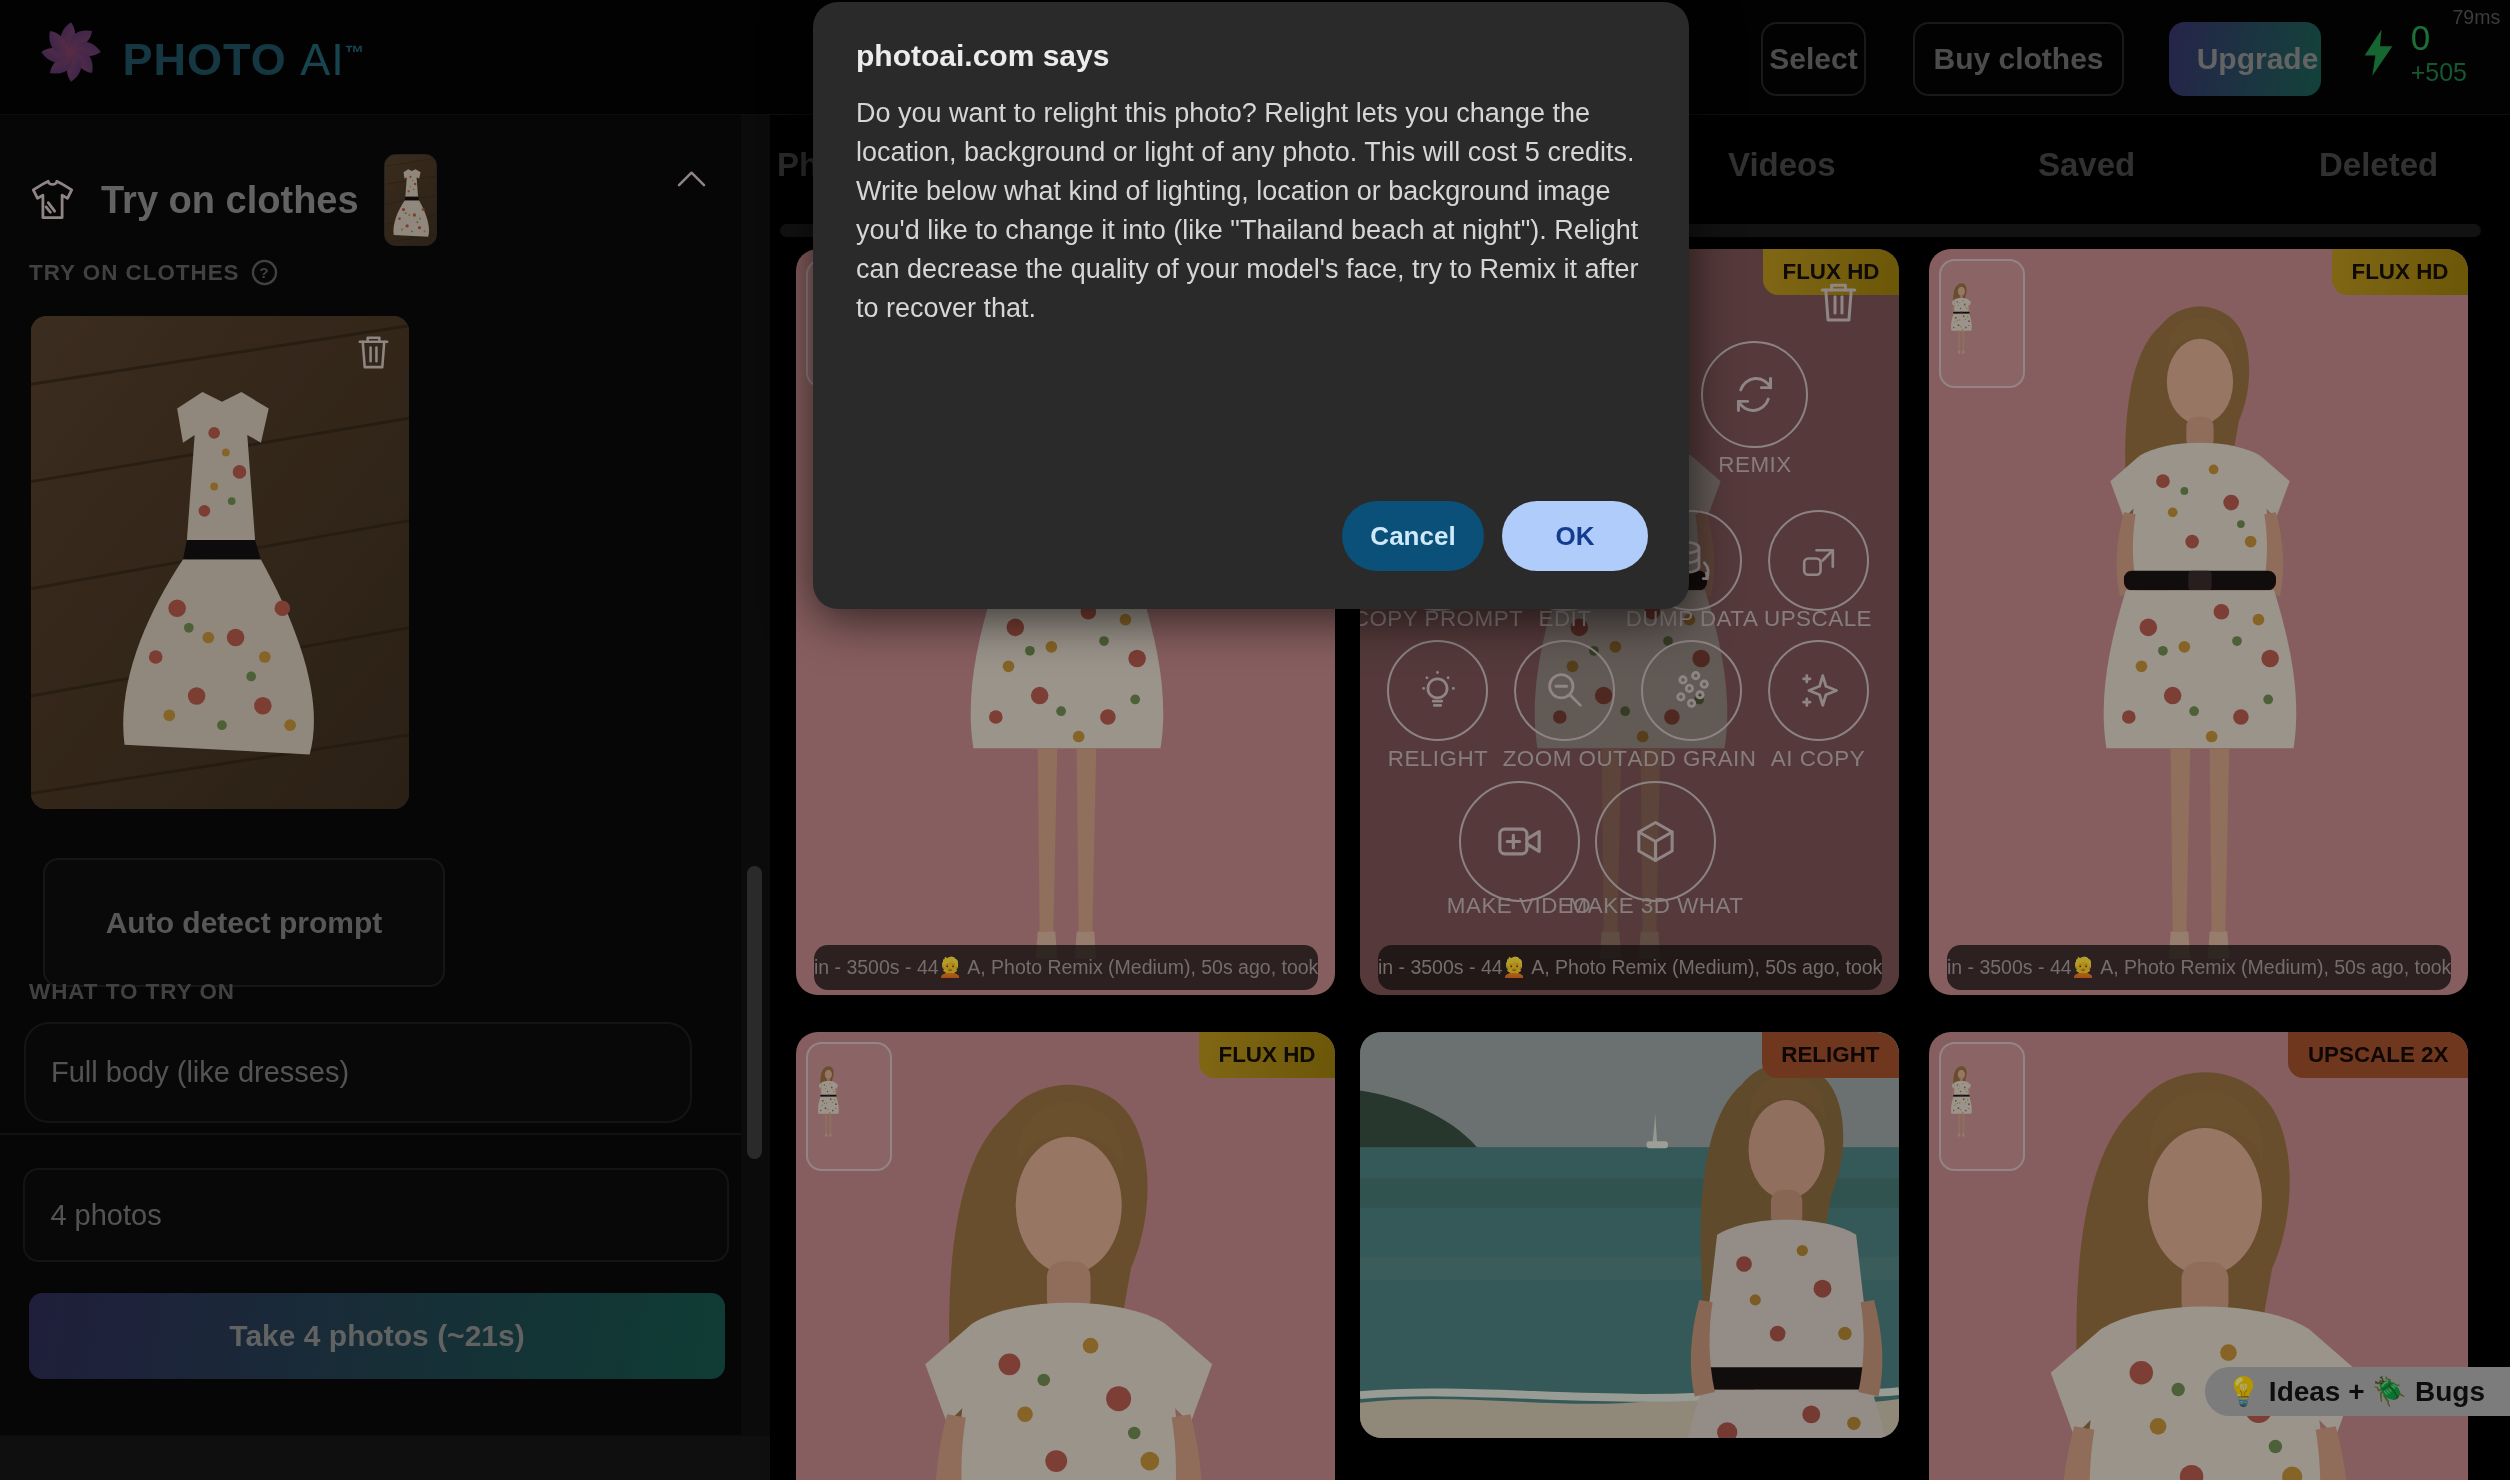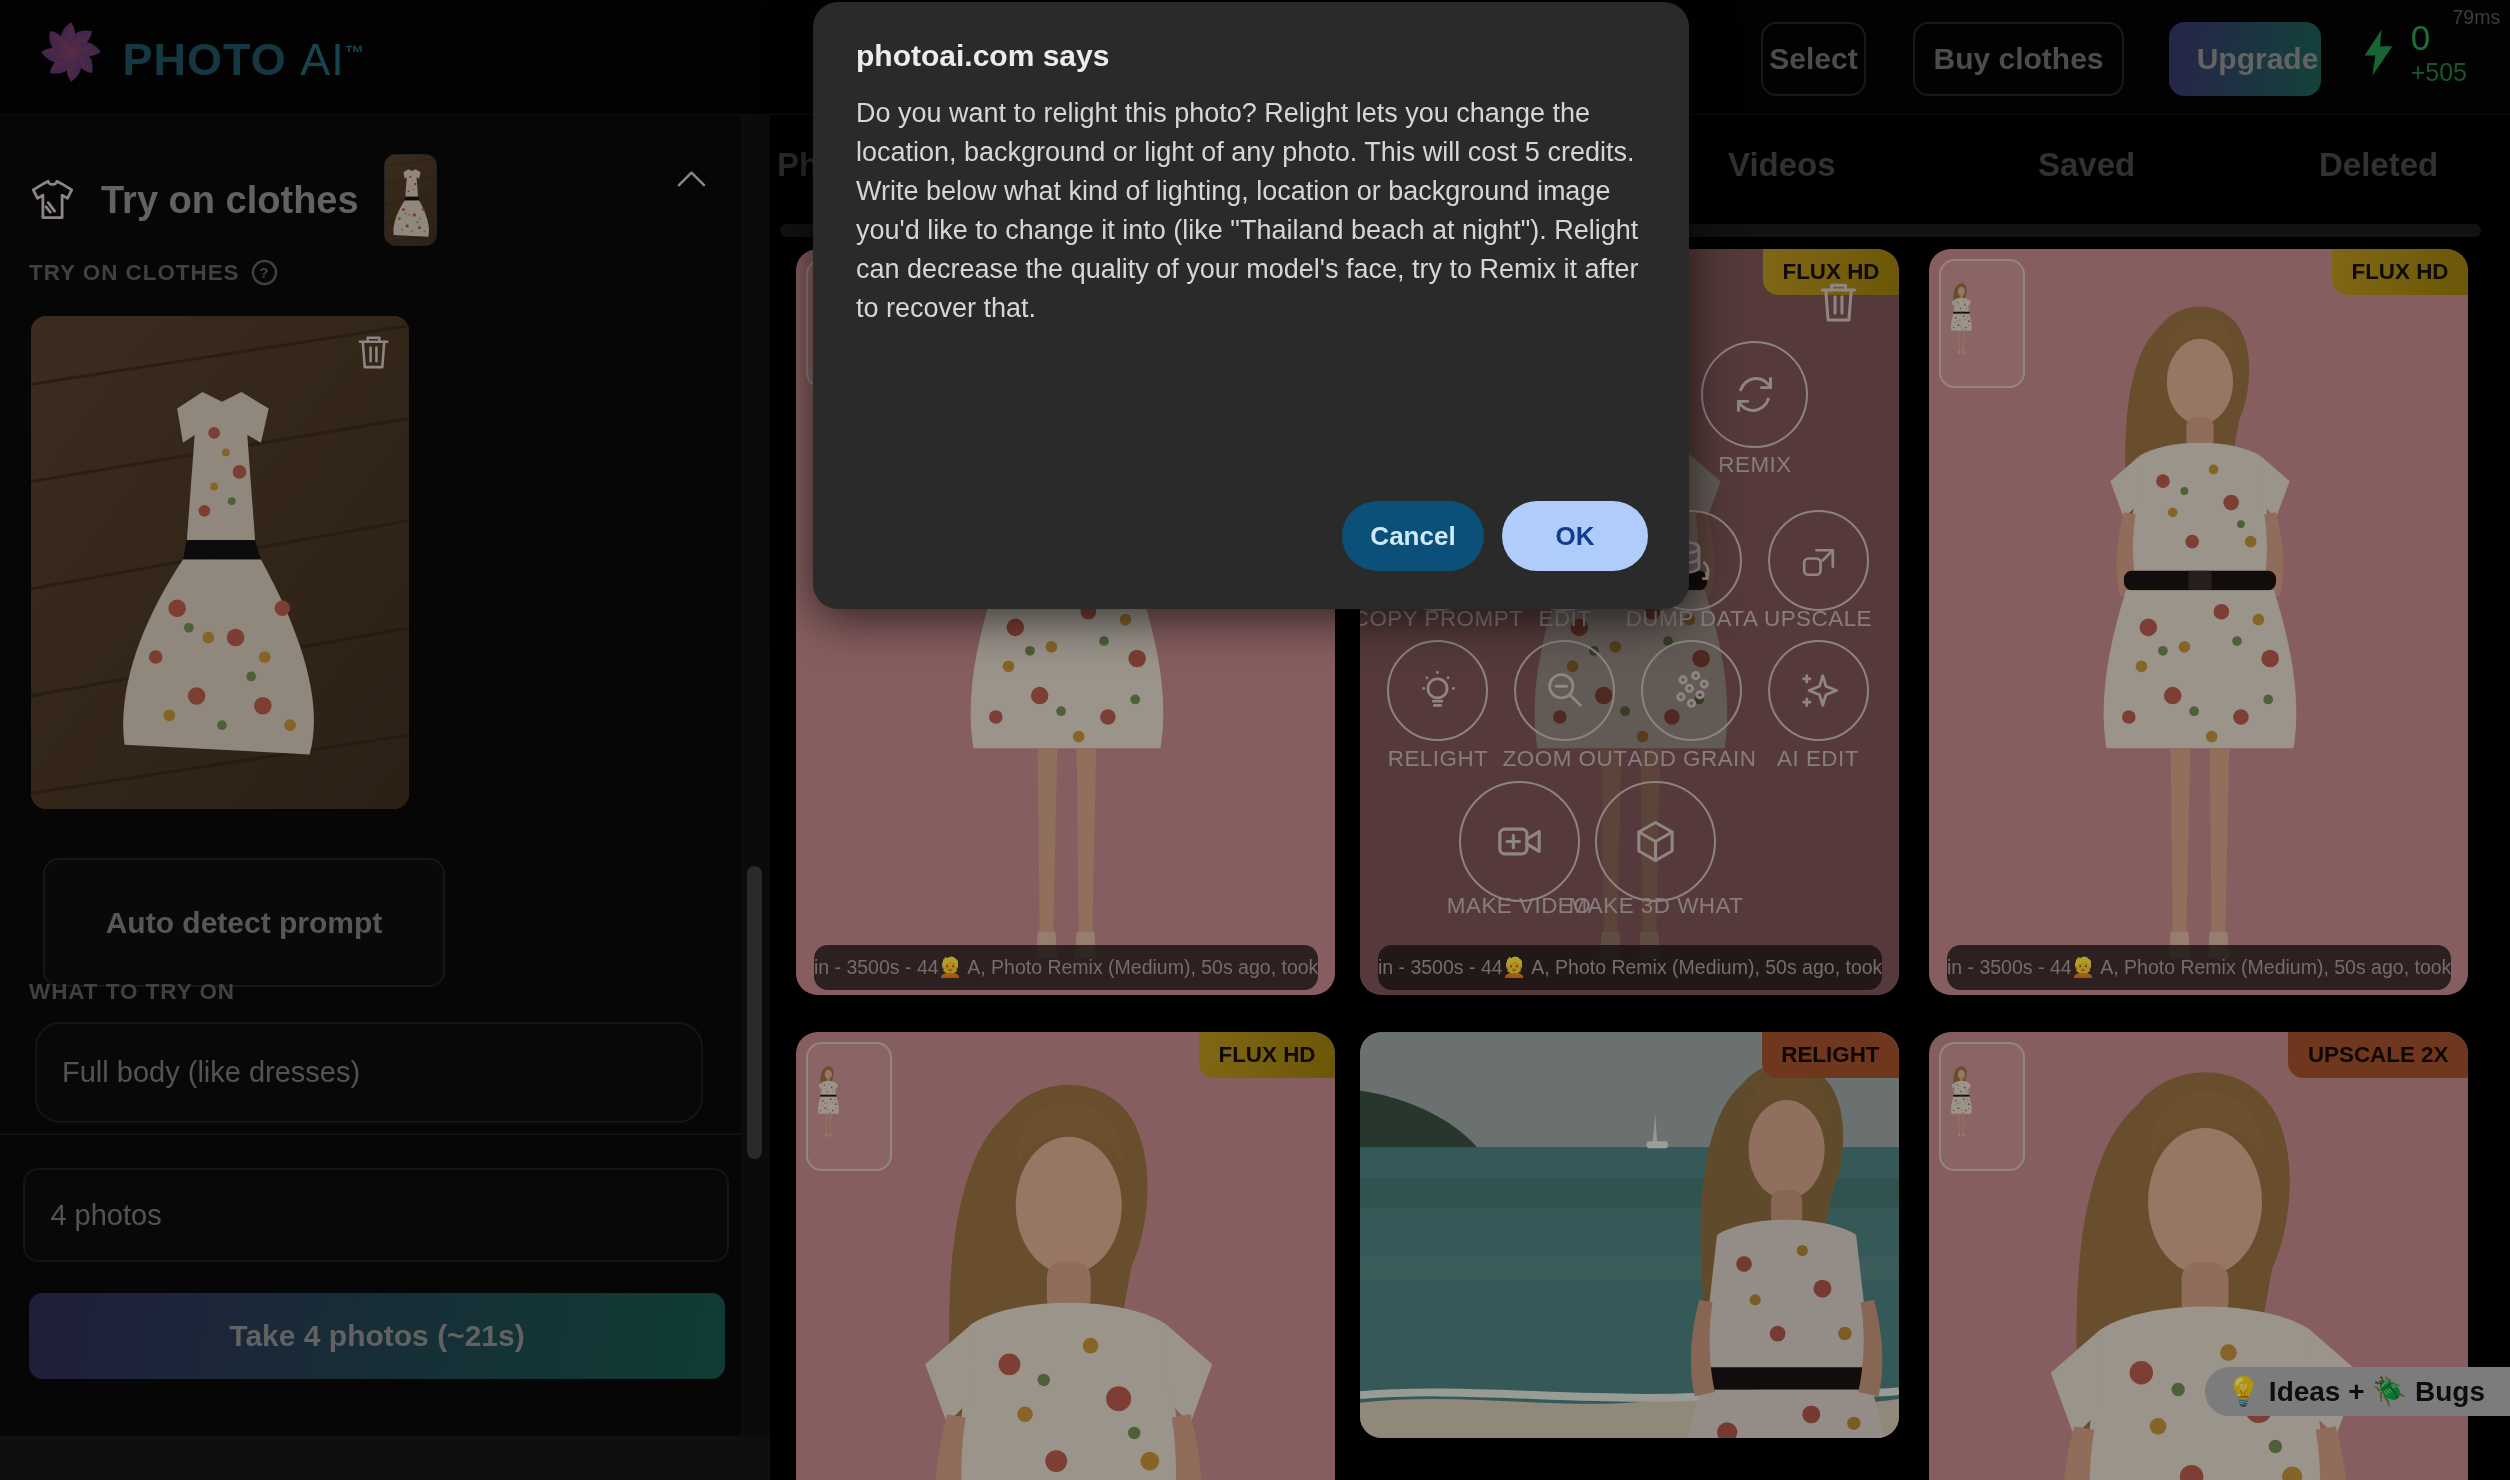--- a/index.html
+++ b/index.html
@@ -32,21 +32,21 @@
   .panel-title{font-size:38px;font-weight:bold;color:#8d8d8d;}
   .title-thumb{width:53px;height:92px;border-radius:11.7px;overflow:hidden;border:1px solid #333;background:#4a3826;}
   .chevron{position:absolute;left:673px;top:51px;}
   .section-label{position:absolute;left:29px;top:144px;font-size:22.4px;font-weight:bold;letter-spacing:1px;color:#5e5e5e;display:flex;align-items:center;gap:11.7px;}
   .dress-photo{position:absolute;left:31px;top:201px;width:378px;height:493px;border-radius:15.6px;overflow:hidden;background:#4a3826;}
   .dress-photo .trash{position:absolute;right:13.7px;top:13.7px;}
   .ghost-btn{position:absolute;left:43px;top:743px;width:402px;height:129px;border:2px solid #202020;border-radius:15.6px;background:#0d0d0d;
              color:#7d7d7d;font-size:30px;font-weight:bold;display:flex;align-items:center;justify-content:center;}
   .side-label2{position:absolute;left:29px;top:864px;font-size:22.4px;font-weight:bold;letter-spacing:1px;color:#5e5e5e;}
   .side-input{position:absolute;background:#0c0c0c;border:2px solid #1e1e1e;border-radius:15.6px;color:#787878;font-size:29px;padding:0 25px;outline:none;}
-  .side-input.tryon{left:35px;top:907px;width:668px;height:101px;border-radius:25px;}
+  .side-input.tryon{left:24px;top:907px;width:668px;height:101px;border-radius:25px;}
   .divider{position:absolute;left:0;top:1018px;width:741px;height:2px;background:#1a1a1a;}
   .side-input.count{left:23.4px;top:1053px;width:706px;height:94px;}
   .take-btn{position:absolute;left:29px;top:1178px;width:696px;height:86px;border:none;border-radius:13.7px;
             background:linear-gradient(100deg,#2e2c55 0%,#16574b 100%);color:#8d8d8d;font-size:30px;font-weight:bold;}
   .side-scrollbar{position:absolute;left:747px;top:866px;width:14.6px;height:293px;border-radius:7.8px;background:#3d3d3d;z-index:3;}
 
   
   .main{position:absolute;left:770px;top:115px;width:1740px;height:1365px;background:#000;}
   .tab{position:absolute;top:146px;font-size:33px;font-weight:bold;color:#474747;z-index:2;}
   .tab.photos{left:777px;color:#3e3e3e;}
@@ -410,21 +410,21 @@
     </div>
     <div class="act-label" style="left:332px;top:497px;">ADD GRAIN</div>
 
     <div class="act" style="left:408px;top:391px;width:101px;height:101px;">
       <svg width="51" height="51" viewBox="0 0 48 48" class="ico">
           <path d="M28 10 L31 20 L41 24 L31 28 L28 38 L25 28 L15 24 L25 20 Z"></path>
           <path d="M13 10 V16 M10 13 H16"></path>
           <path d="M13 32 V38 M10 35 H16"></path>
         </svg>
     </div>
-    <div class="act-label" style="left:458px;top:497px;">AI EDIT</div>
+    <div class="act-label" style="left:458px;top:497px;">AI COPY</div>
 
     <div class="act" style="left:99px;top:532px;width:121px;height:121px;">
       <svg width="59" height="59" viewBox="0 0 48 48" class="ico">
           <rect x="8" y="14" width="22" height="20" rx="4"></rect>
           <path d="M30 22 L40 16 V32 L30 26"></path>
           <path d="M19 19 V29 M14 24 H24"></path>
         </svg>
     </div>
     <div class="act-label" style="left:159px;top:644px;">MAKE VIDEO</div>
 

